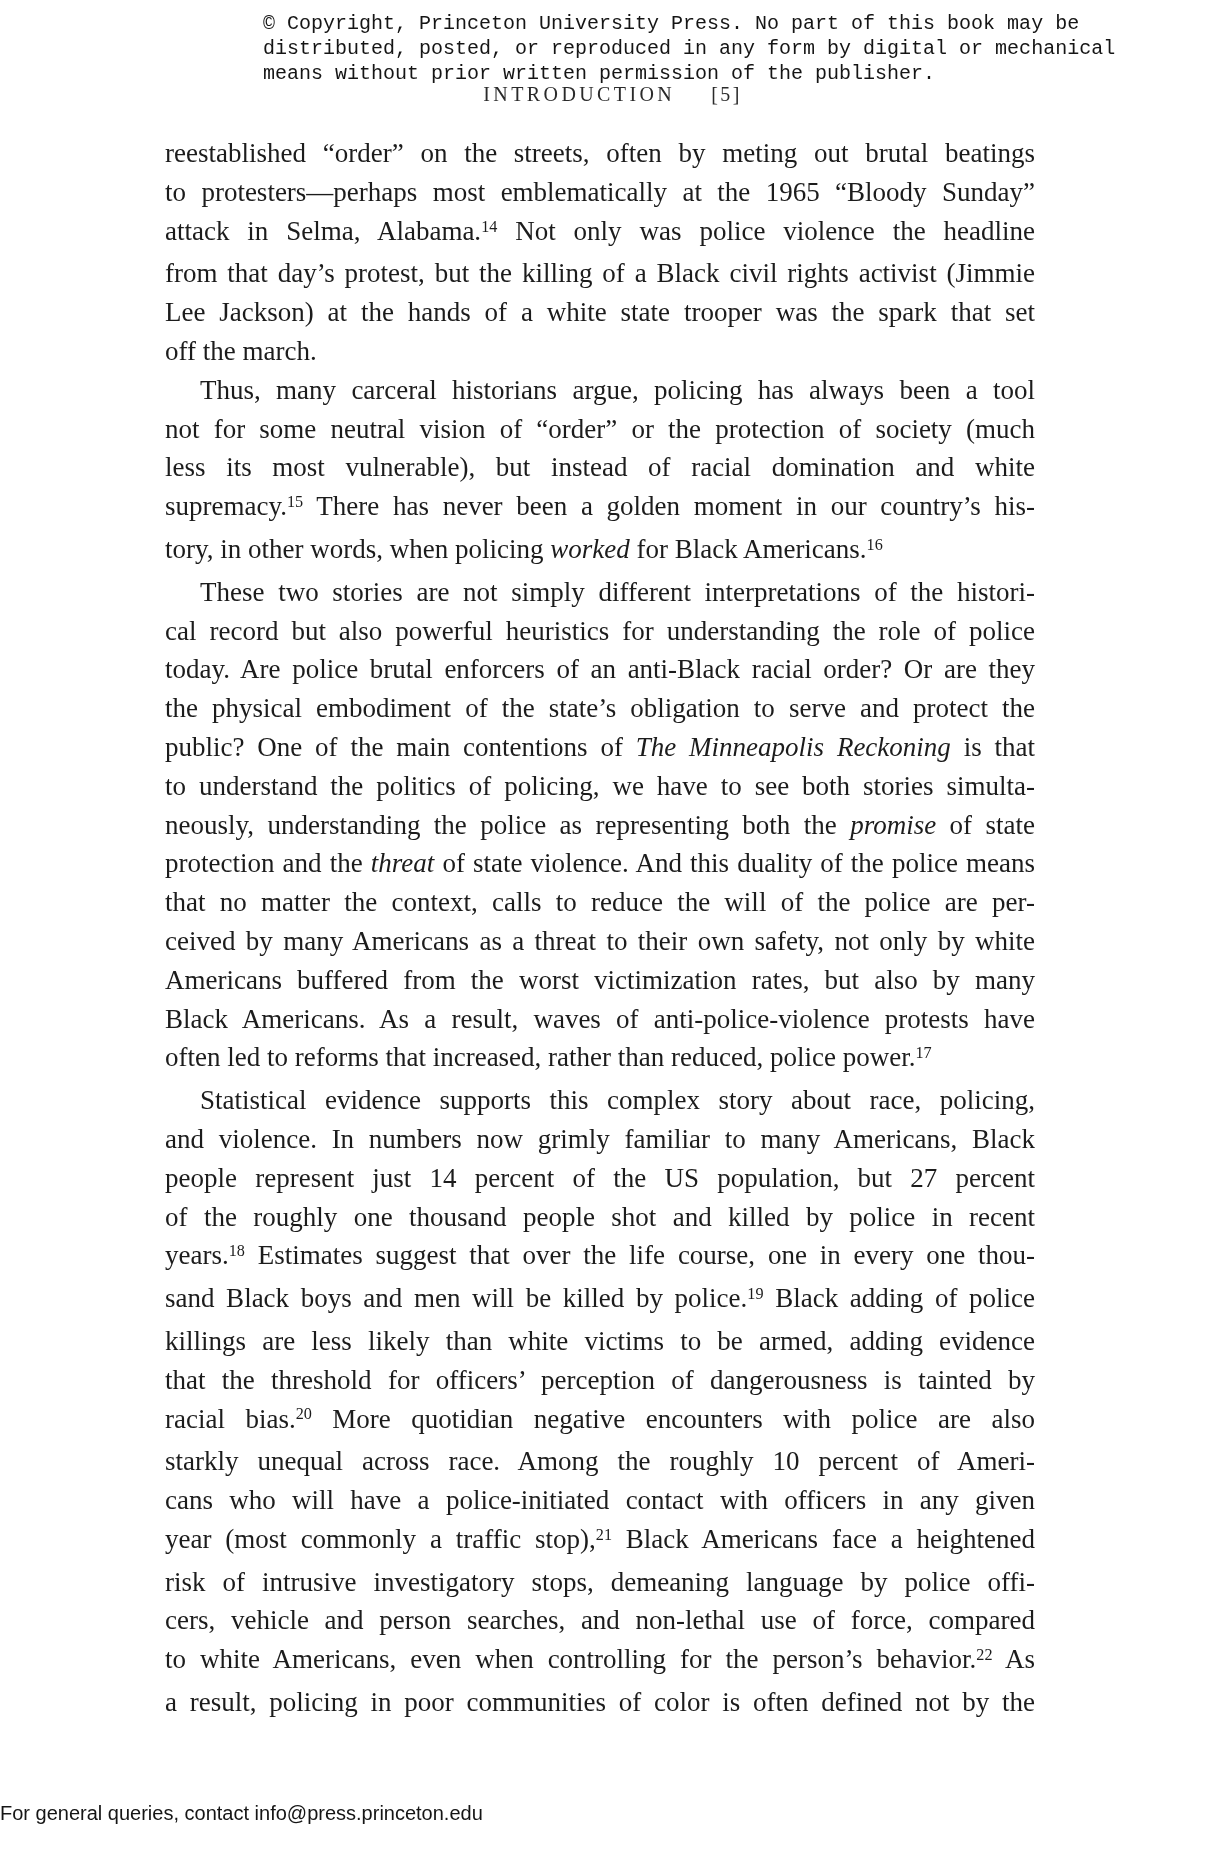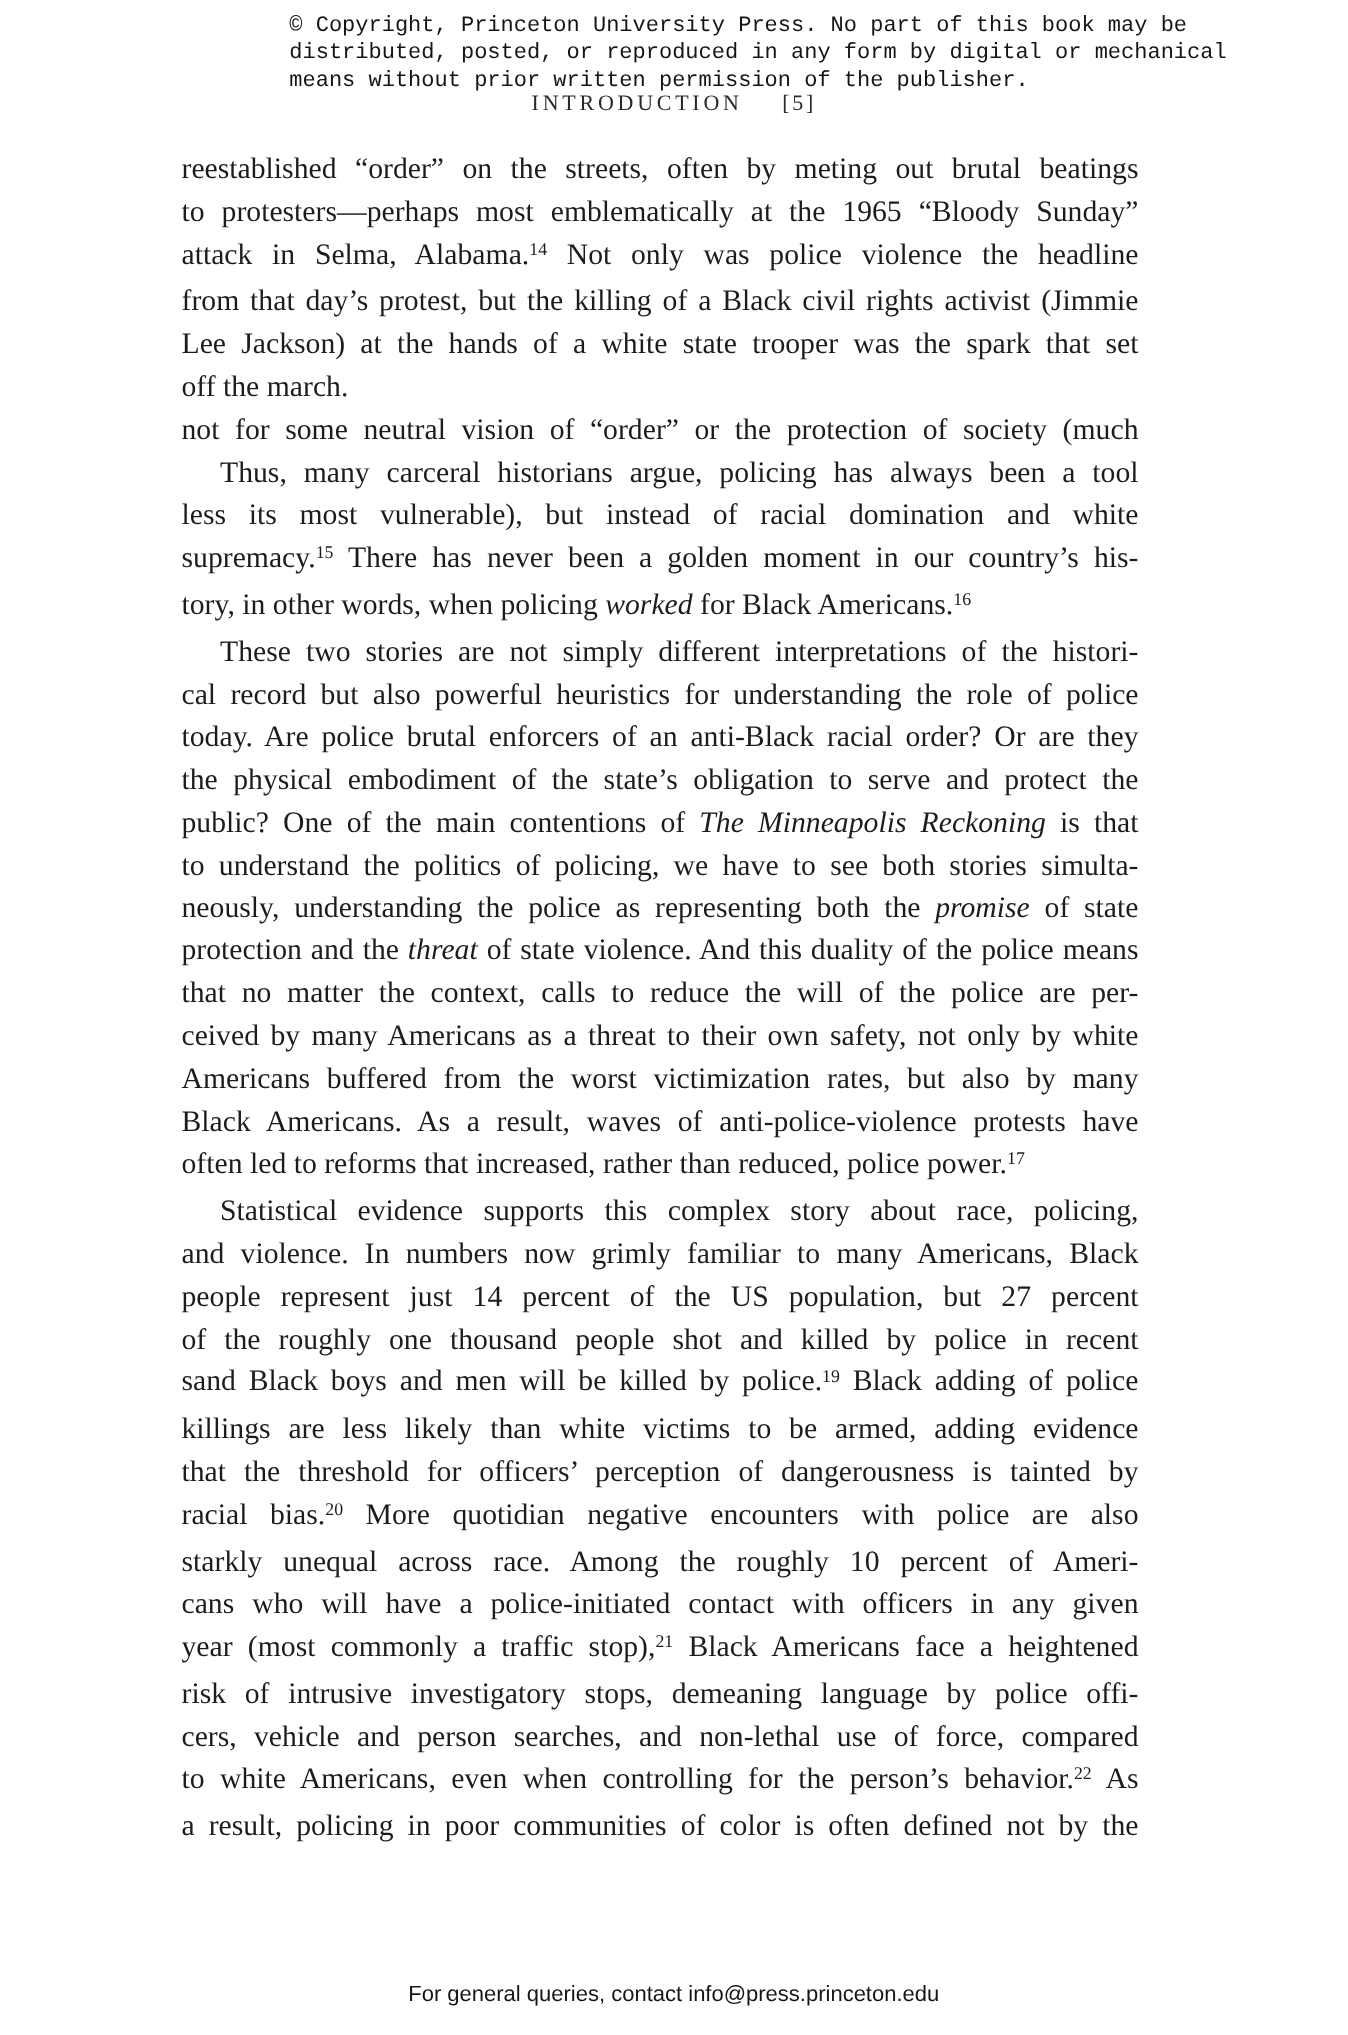--- a/index.html
+++ b/index.html
@@ -23,21 +23,21 @@
   .bodytext {
     position:absolute; left:165px; top:134px; width:870px;
     font-size:27px; line-height:38.8px; color:#1c1c1c;
   }
   .line { text-align:justify; text-align-last:justify; text-justify:inter-word; }
   .line.last { text-align-last:auto; }
   .line.ind { text-indent:35px; }
   .it { font-style:italic; }
   .sup { font-size:0.6em; position:relative; top:-0.5em; letter-spacing:0 !important;margin-top:24px; }
   .footer {
-    position:absolute; left:0; top:1802px; width:100%; text-align:center;
+    position:absolute; left:0; top:1802px; width:100%; 
     font-family:"Liberation Sans", sans-serif; font-size:20px; color:#151515;
   }
 </style>
 </head>
 <body>
 
 <div class="page">
 
   <div class="copyright">
     <div>© Copyright, Princeton University Press. No part of this book may be</div>
@@ -53,22 +53,22 @@
   <div class="bodytext" id="body-text">
       <div>
         <div class="line"><span>reestablished “order” on the streets, often by meting out brutal beatings</span></div>
         <div class="line"><span>to protesters—perhaps most emblematically at the 1965 “Bloody Sunday”</span></div>
         <div class="line"><span>attack in Selma, Alabama.</span><span class="sup">14</span><span> Not only was police violence the headline</span></div>
         <div class="line"><span>from that day’s protest, but the killing of a Black civil rights activist (Jimmie</span></div>
         <div class="line"><span>Lee Jackson) at the hands of a white state trooper was the spark that set</span></div>
         <div class="line last"><span>off the march.</span></div>
       </div>
       <div>
+        <div class="line ind"><span>Thus, many carceral historians argue, policing has always been a tool</span></div>
         <div class="line"><span>not for some neutral vision of “order” or the protection of society (much</span></div>
-        <div class="line ind"><span>Thus, many carceral historians argue, policing has always been a tool</span></div>
         <div class="line"><span>less its most vulnerable), but instead of racial domination and white</span></div>
         <div class="line"><span>supremacy.</span><span class="sup">15</span><span> There has never been a golden moment in our country’s his-</span></div>
         <div class="line last"><span>tory, in other words, when policing </span><span class="it">worked</span><span> for Black Americans.</span><span class="sup">16</span></div>
       </div>
       <div>
         <div class="line ind"><span>These two stories are not simply different interpretations of the histori-</span></div>
         <div class="line"><span>cal record but also powerful heuristics for understanding the role of police</span></div>
         <div class="line"><span>today. Are police brutal enforcers of an anti-Black racial order? Or are they</span></div>
         <div class="line"><span>the physical embodiment of the state’s obligation to serve and protect the</span></div>
         <div class="line"><span>public? One of the main contentions of </span><span class="it">The Minneapolis Reckoning</span><span> is that</span></div>
@@ -79,20 +79,21 @@
         <div class="line"><span>ceived by many Americans as a threat to their own safety, not only by white</span></div>
         <div class="line"><span>Americans buffered from the worst victimization rates, but also by many</span></div>
         <div class="line"><span>Black Americans. As a result, waves of anti-police-violence protests have</span></div>
         <div class="line last"><span>often led to reforms that increased, rather than reduced, police power.</span><span class="sup">17</span></div>
       </div>
       <div>
         <div class="line ind"><span>Statistical evidence supports this complex story about race, policing,</span></div>
         <div class="line"><span>and violence. In numbers now grimly familiar to many Americans, Black</span></div>
         <div class="line"><span>people represent just 14 percent of the US population, but 27 percent</span></div>
         <div class="line"><span>of the roughly one thousand people shot and killed by police in recent</span></div>
+        <div class="line"><span>years.</span><span class="sup">18</span><span> Estimates suggest that over the life course, one in every one thou-</span></div>
         <div class="line"><span>sand Black boys and men will be killed by police.</span><span class="sup">19</span><span> Black adding of police</span></div>
         <div class="line"><span>killings are less likely than white victims to be armed, adding evidence</span></div>
         <div class="line"><span>that the threshold for officers’ perception of dangerousness is tainted by</span></div>
         <div class="line"><span>racial bias.</span><span class="sup">20</span><span> More quotidian negative encounters with police are also</span></div>
         <div class="line"><span>starkly unequal across race. Among the roughly 10 percent of Ameri-</span></div>
         <div class="line"><span>cans who will have a police-initiated contact with officers in any given</span></div>
         <div class="line"><span>year (most commonly a traffic stop),</span><span class="sup">21</span><span> Black Americans face a heightened</span></div>
         <div class="line"><span>risk of intrusive investigatory stops, demeaning language by police offi-</span></div>
         <div class="line"><span>cers, vehicle and person searches, and non-lethal use of force, compared</span></div>
         <div class="line"><span>to white Americans, even when controlling for the person’s behavior.</span><span class="sup">22</span><span> As</span></div>

